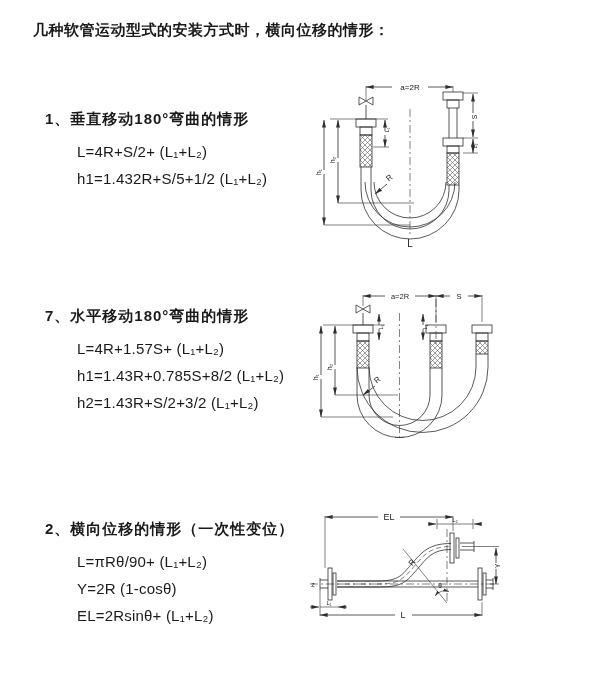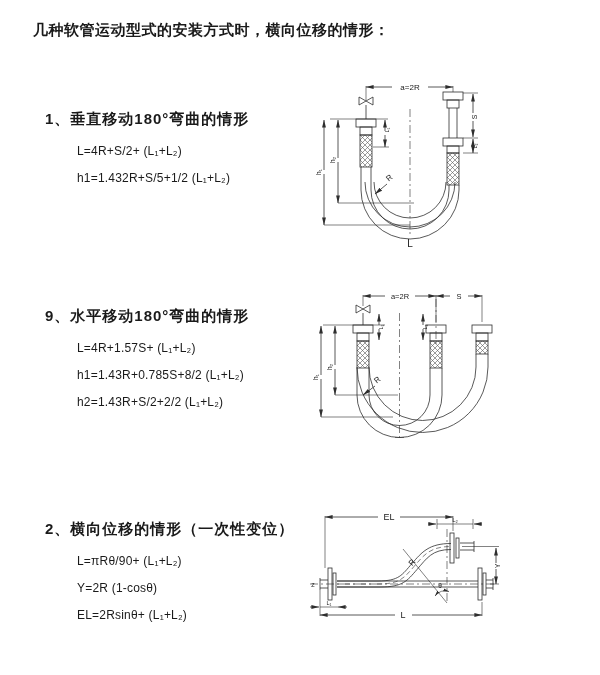--- a/index.html
+++ b/index.html
@@ -9,46 +9,46 @@
     overflow:hidden;
   }
   .page-title{
     position:absolute;left:33px;top:21px;font-size:15px;font-weight:bold;
     letter-spacing:.5px;white-space:nowrap;
   }
   .section{position:absolute;left:45px;}
   .sec1{top:110px;} .sec2{top:307px;} .sec3{top:520px;}
   .sec-heading{font-size:15px;font-weight:bold;letter-spacing:1px;line-height:18px;white-space:nowrap;}
   .formulas{margin:10px 0 0 32px;}
-  .formula{font-size:12px;line-height:27px;letter-spacing:.2px;white-space:nowrap;}
+  .formula{font-size:15px;line-height:27px;letter-spacing:.2px;white-space:nowrap;}
   .fig{position:absolute;}
   .fig1{left:310px;top:75px;}
   .fig2{left:305px;top:283px;}
   .fig3{left:300px;top:505px;}
   svg text{font-family:"Liberation Sans","DejaVu Sans",sans-serif;fill:#1a1a1a;stroke:none;}
 </style>
 </head>
 <body>
 
 <div class="page-title">几种软管运动型式的安装方式时，横向位移的情形：</div>
 
 <div class="section sec1">
   <div class="sec-heading">1、垂直移动180°弯曲的情形</div>
   <div class="formulas">
     <div class="formula">L=4R+S/2+ (L₁+L₂)</div>
     <div class="formula">h1=1.432R+S/5+1/2 (L₁+L₂)</div>
   </div>
 </div>
 
 <div class="section sec2">
-  <div class="sec-heading">9、水平移动180°弯曲的情形</div>
+  <div class="sec-heading">7、水平移动180°弯曲的情形</div>
   <div class="formulas">
     <div class="formula">L=4R+1.57S+ (L₁+L₂)</div>
     <div class="formula">h1=1.43R+0.785S+8/2 (L₁+L₂)</div>
-    <div class="formula">h2=1.43R+S/2+2/2 (L₁+L₂)</div>
+    <div class="formula">h2=1.43R+S/2+3/2 (L₁+L₂)</div>
   </div>
 </div>
 
 <div class="section sec3">
   <div class="sec-heading">2、横向位移的情形（一次性变位）</div>
   <div class="formulas">
     <div class="formula">L=πRθ/90+ (L₁+L₂)</div>
     <div class="formula">Y=2R (1-cosθ)</div>
     <div class="formula">EL=2Rsinθ+ (L₁+L₂)</div>
   </div>

